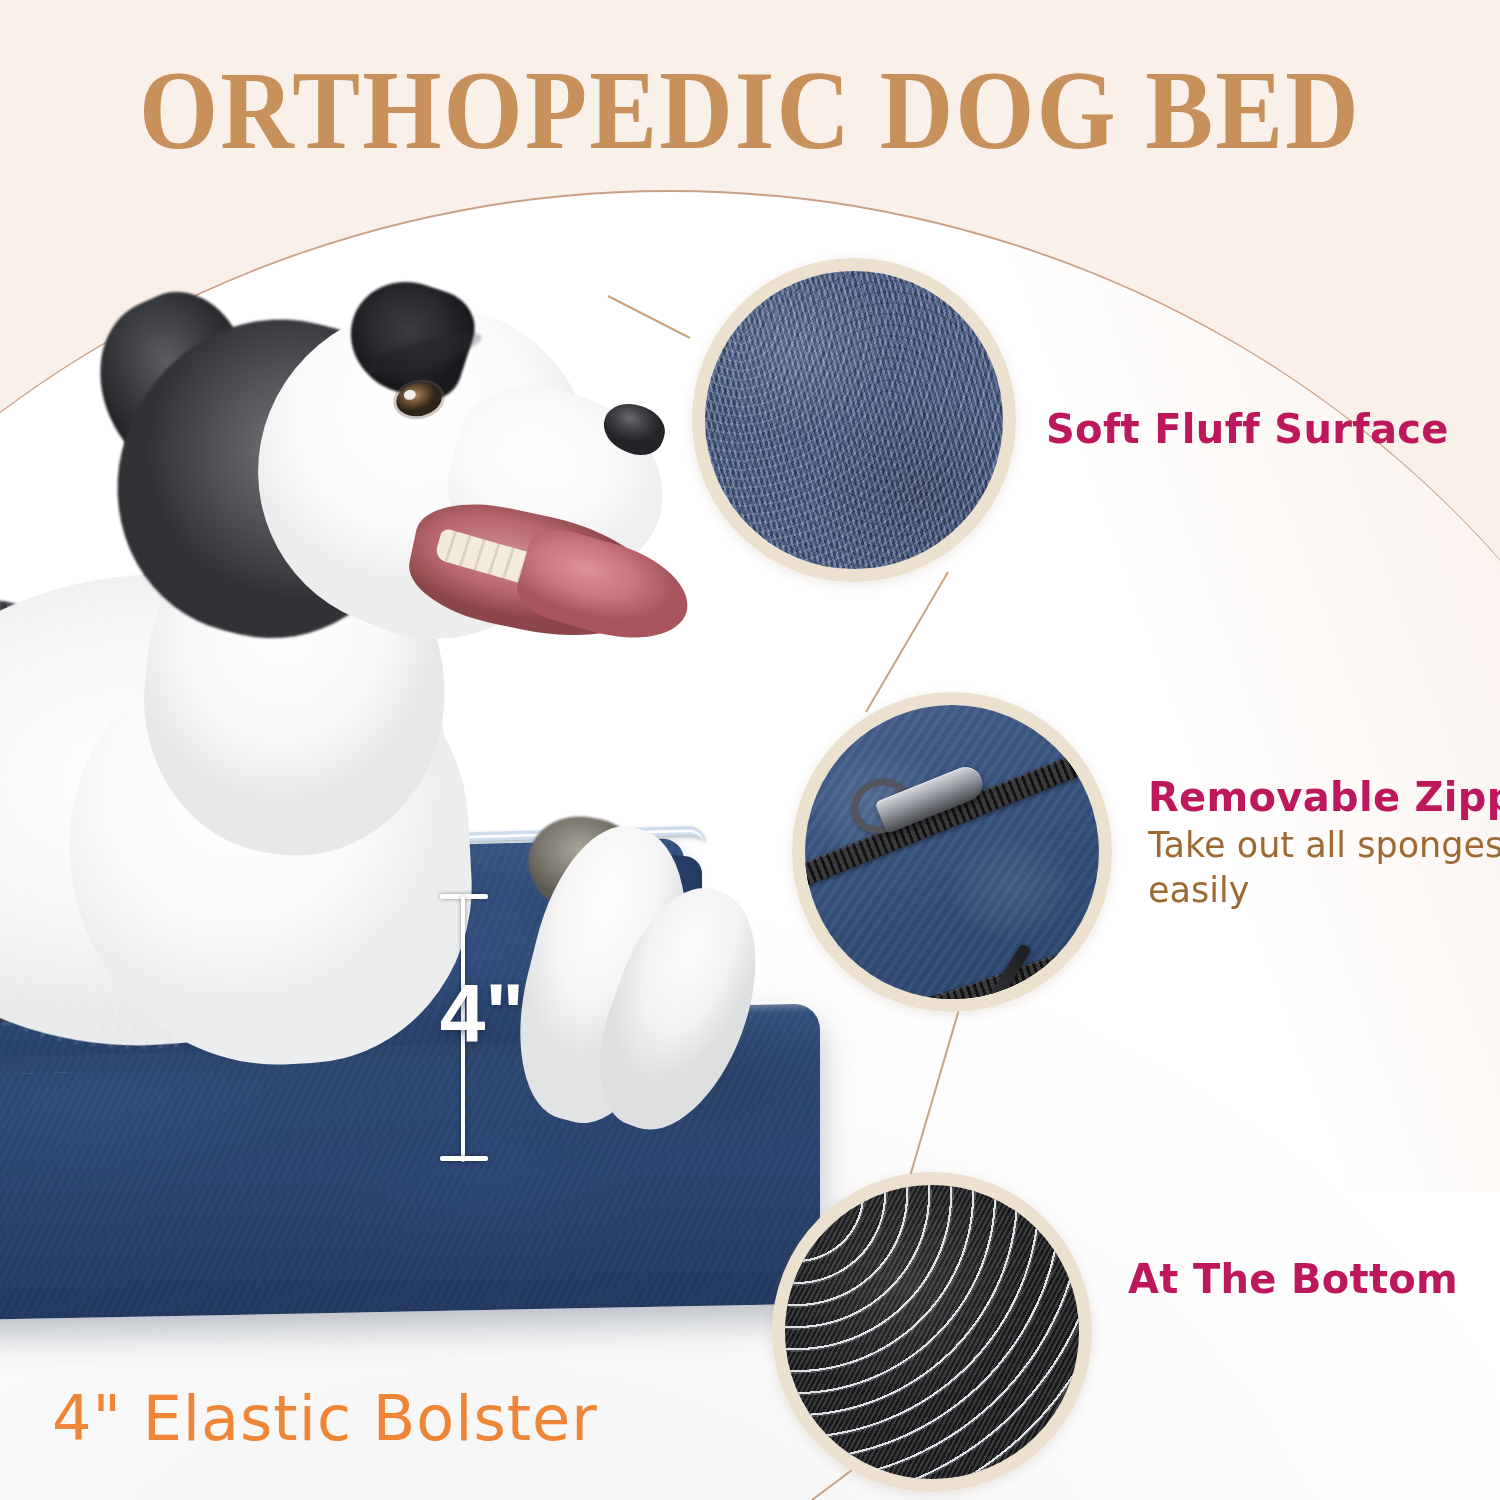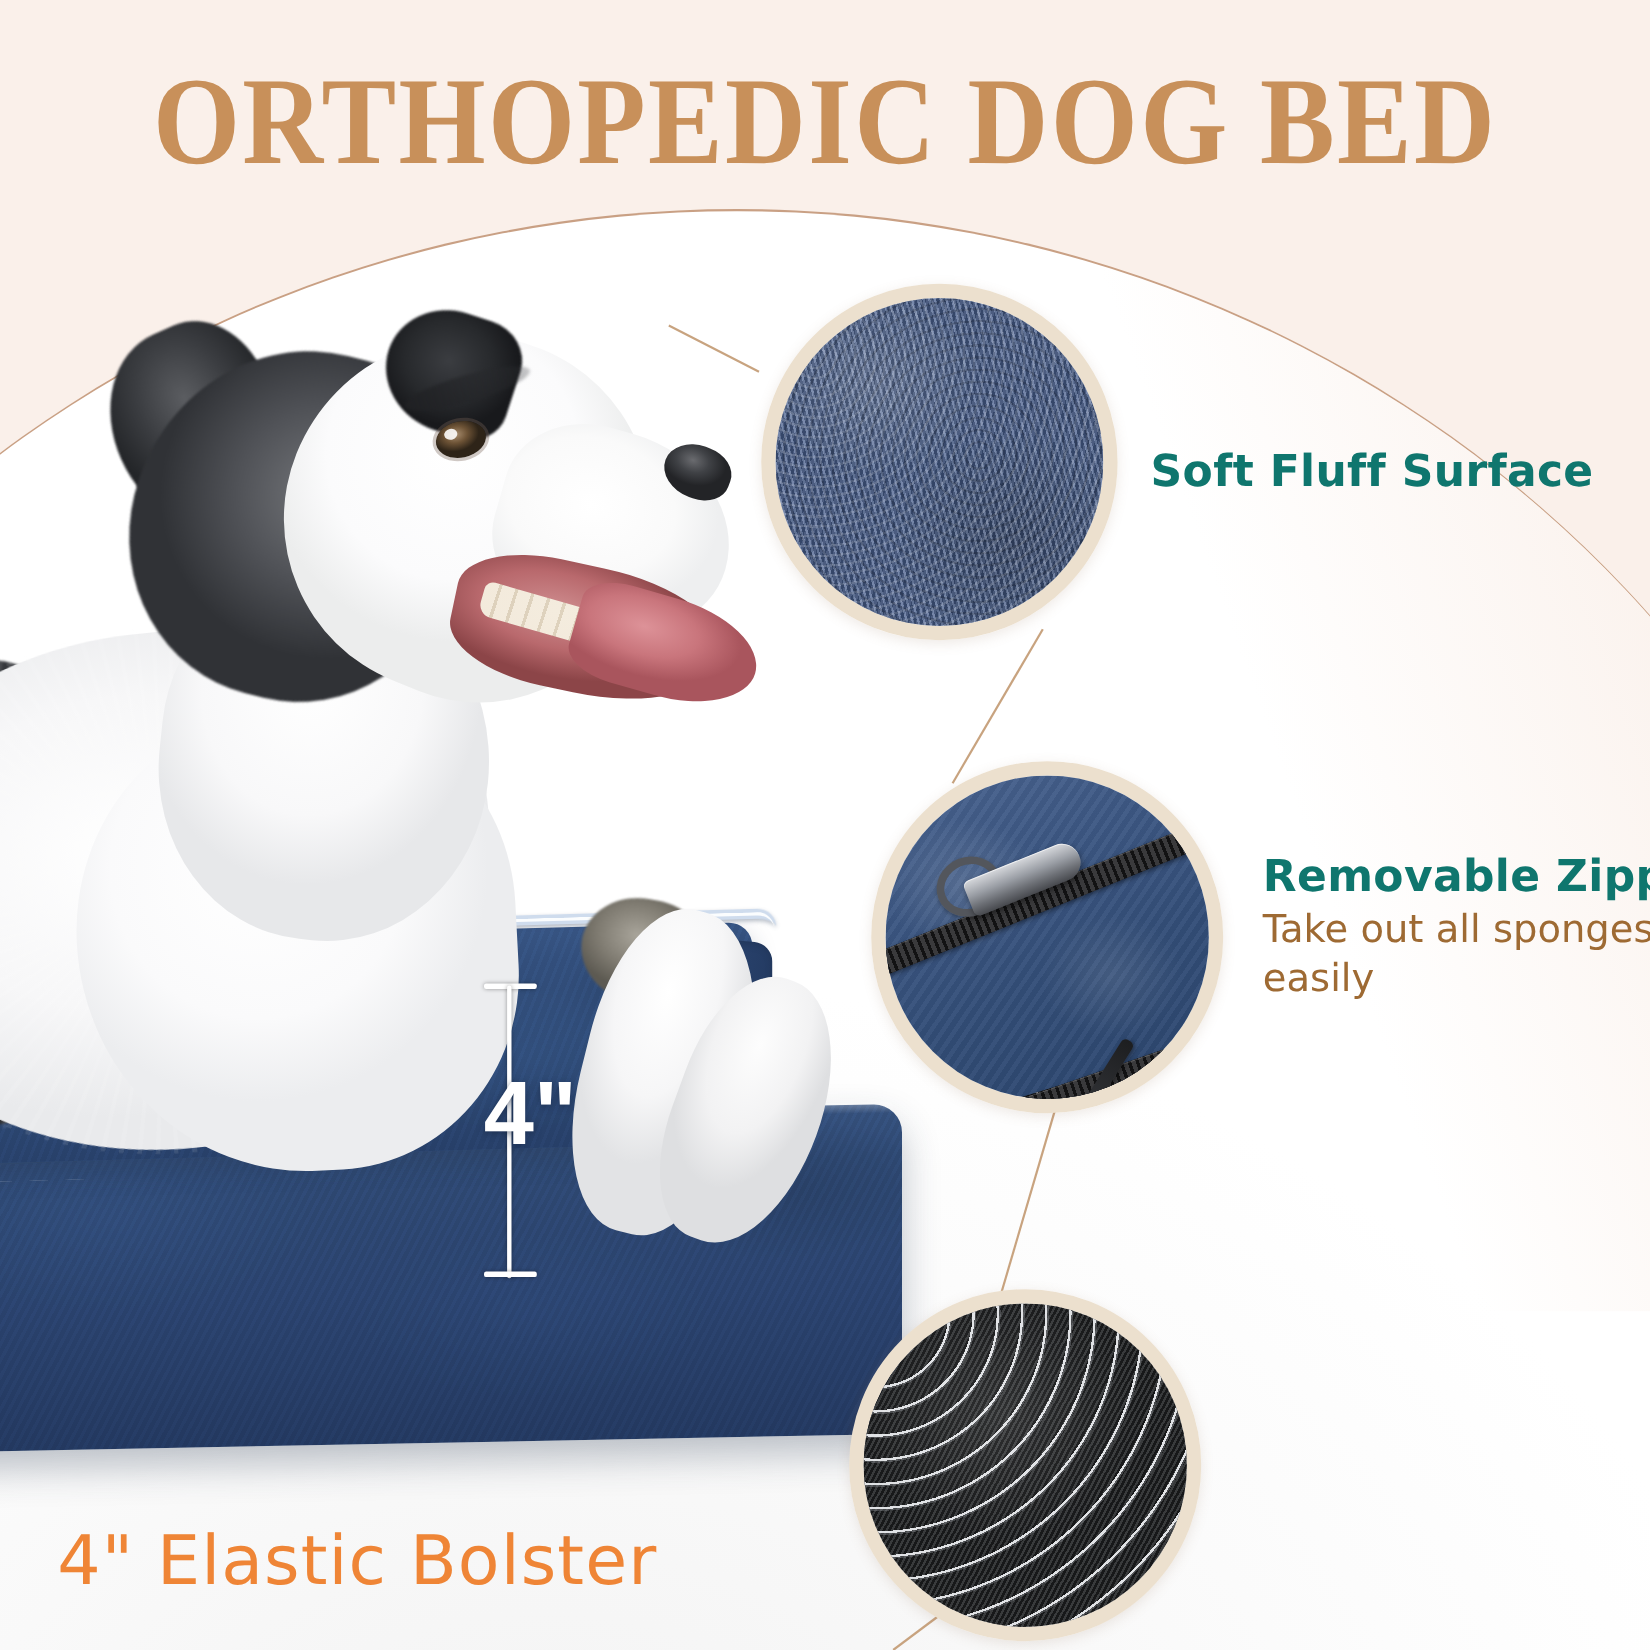--- a/index.html
+++ b/index.html
@@ -402,21 +402,21 @@
     content:"";position:absolute;inset:0;
     background:radial-gradient(ellipse 62% 58% at 42% 34%, rgba(255,255,255,.10), transparent 70%);
   }
 
   
   #connectors{position:absolute;inset:0;width:1500px;height:1500px;z-index:20;pointer-events:none;}
 
   
   .label-block{position:absolute;z-index:35;}
   .lbl-title{
-    font-size:40px;font-weight:700;color:#0f766e;
+    font-size:40px;font-weight:700;color:#be185d;
     font-family:"DejaVu Sans", sans-serif;
     letter-spacing:.3px;white-space:nowrap;line-height:1.28;
   }
   .lbl-sub{
     font-size:35px;font-weight:400;color:#9e6a33;
     font-family:"DejaVu Sans", sans-serif;
     line-height:1.28;max-width:360px;
   }
   #label-fluff{left:1046px;top:404px;}
   #label-zipper{left:1148px;top:772px;}
@@ -502,17 +502,18 @@
   </div>
   <div id="label-zipper" class="label-block">
     <div class="lbl-title">Removable Zipper</div>
     <div class="lbl-sub">Take out all sponges easily</div>
   </div>
 
   <div id="circle-nonslip" class="fcircle">
     <div class="ns-tex"></div>
   </div>
   <div id="label-nonslip" class="label-block">
+    <div class="lbl-title">At The Bottom</div>
   </div>
 
   <div id="bolster-caption">4" Elastic Bolster</div>
 
 </div>
 
 </body></html>

